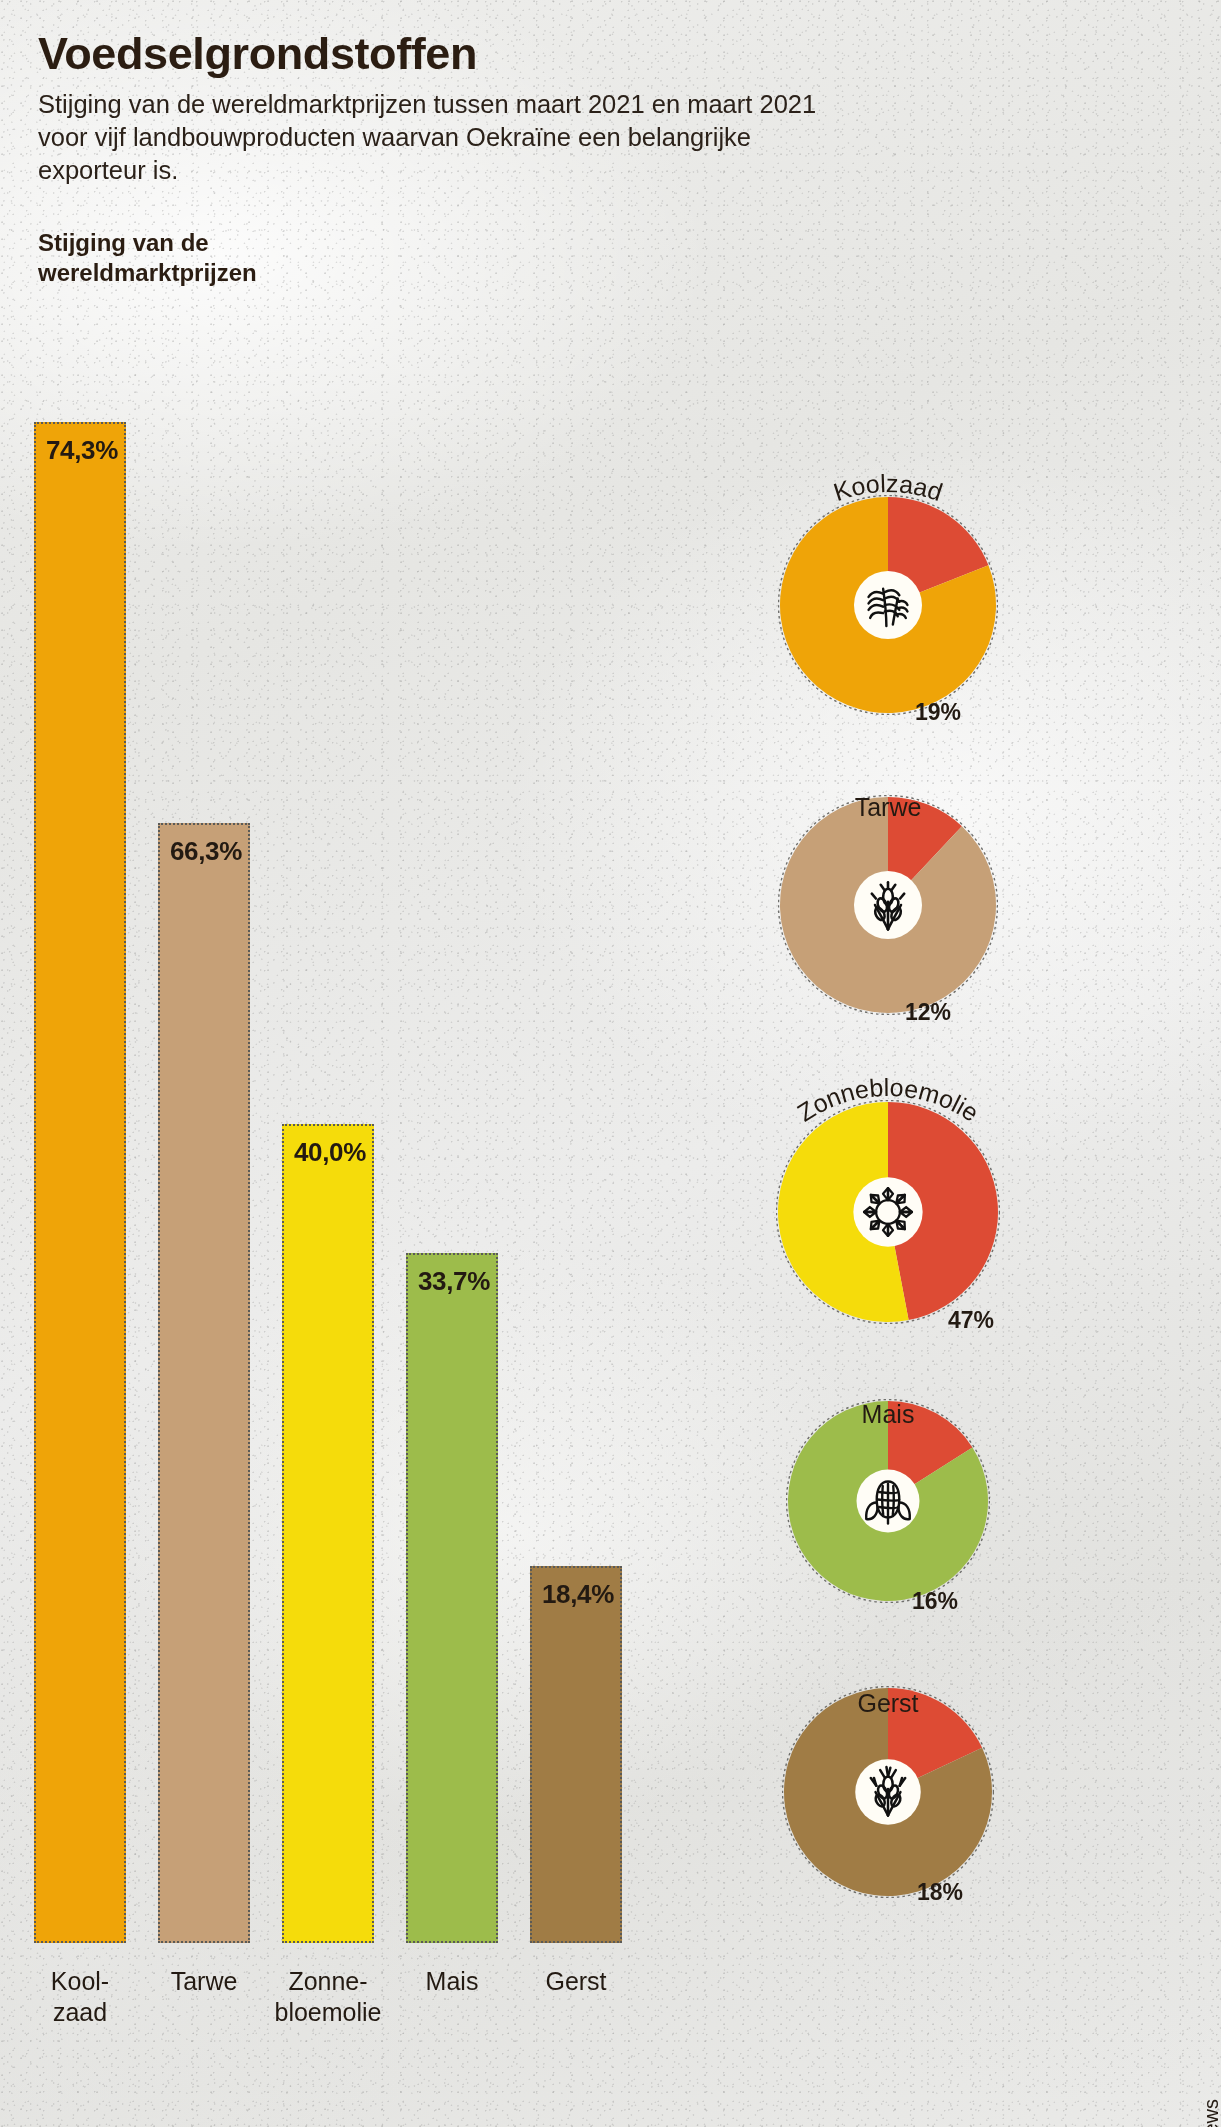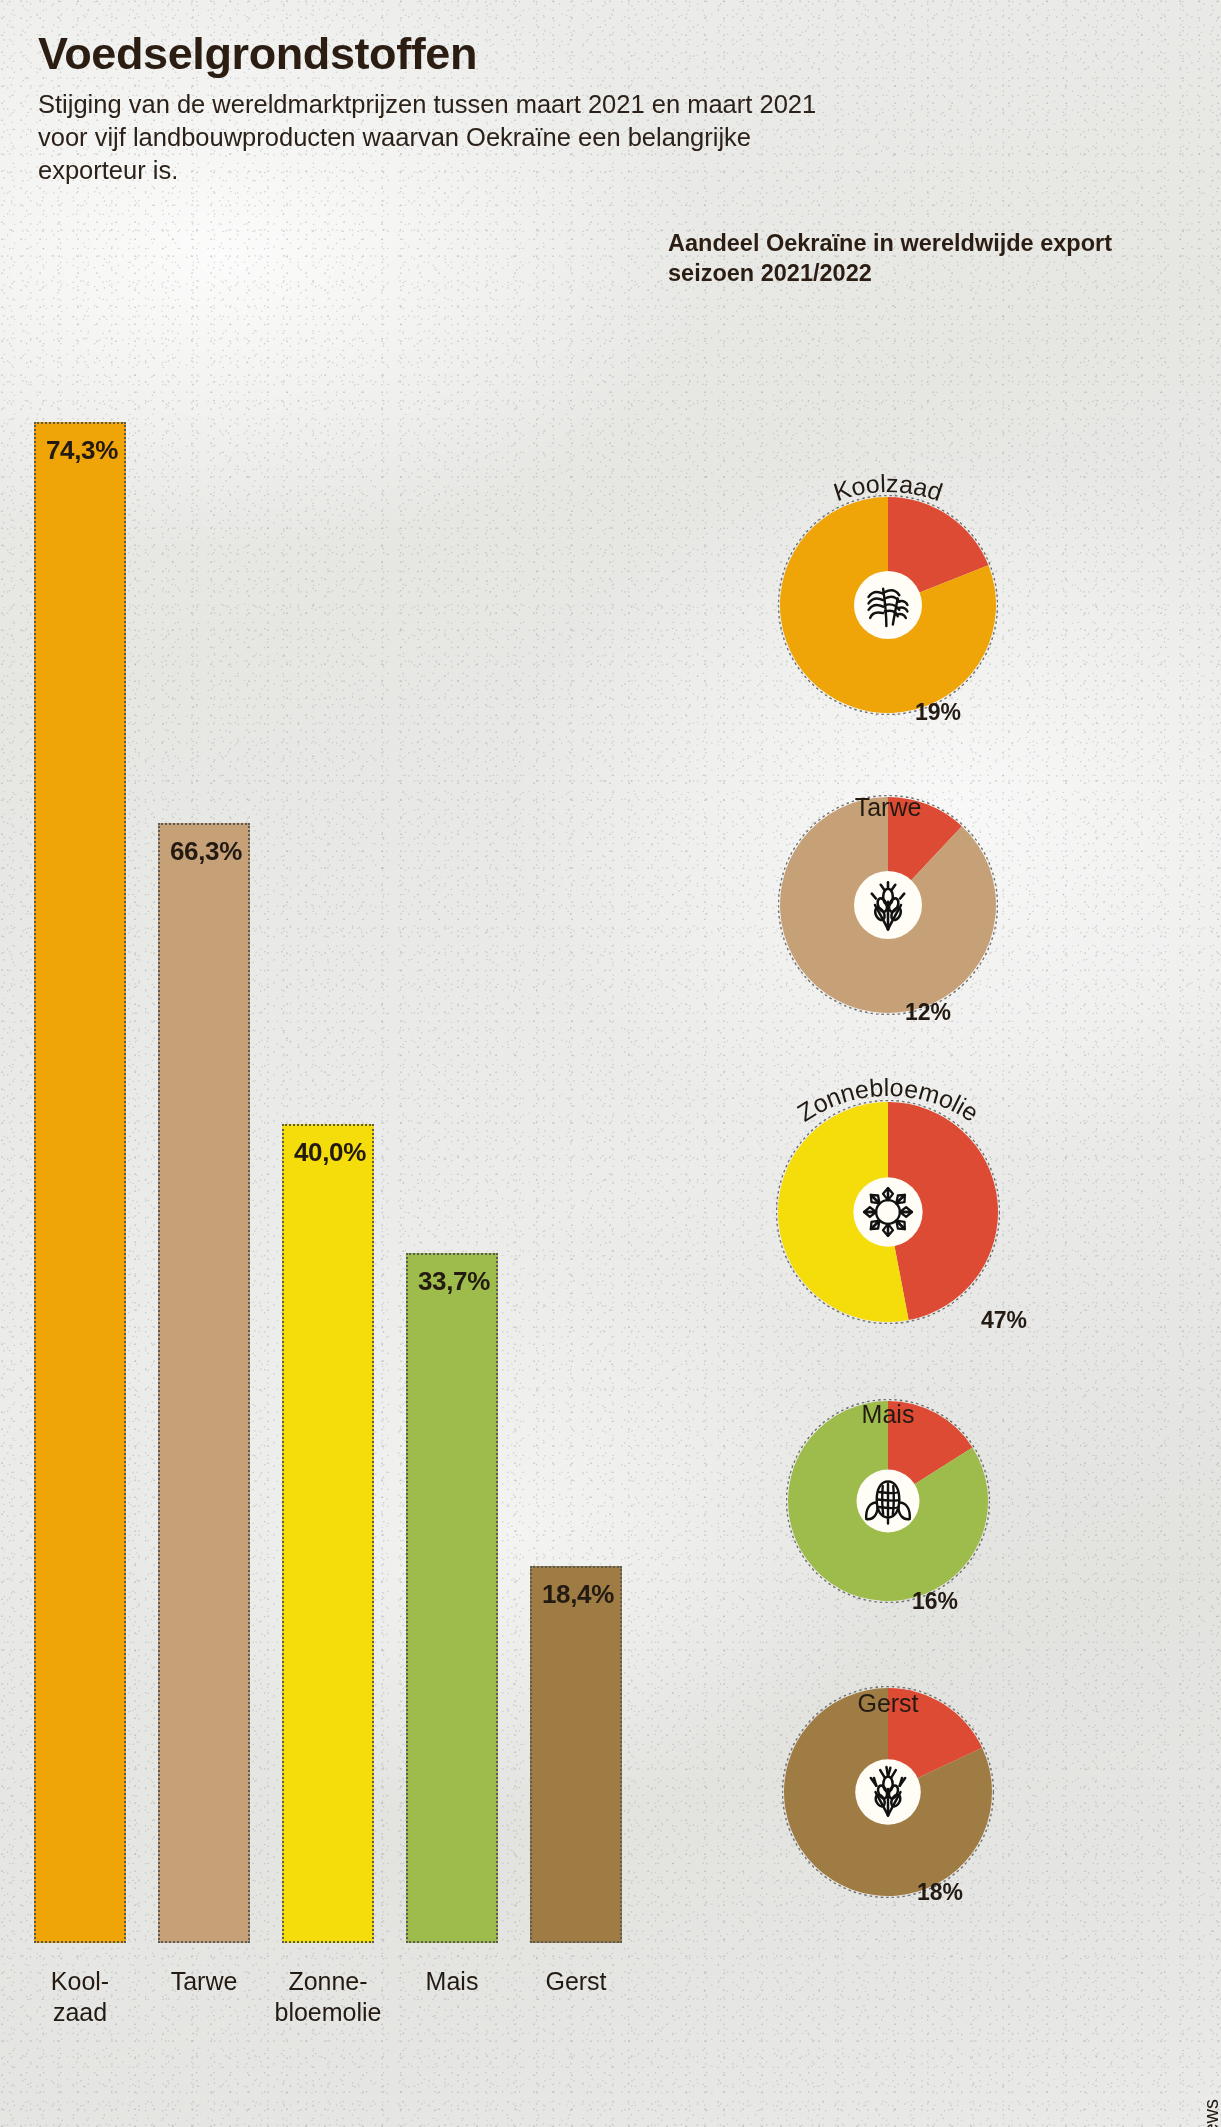--- a/index.html
+++ b/index.html
@@ -169,21 +169,21 @@
 </style>
 </head>
 <body>
 
 <div id="page">
   <div id="grain"></div>
 
   <div class="txt" id="title">Voedselgrondstoffen</div>
   <div class="txt" id="subtitle">Stijging van de wereldmarktprijzen tussen maart 2021 en maart 2021 voor vijf landbouwproducten waarvan Oekraïne een belangrijke exporteur is.</div>
 
-  <div class="txt" id="right-head">Aandeel Oekraïne in wereldwijde export seizoen 2021/2022</div>
+  <div class="txt" id="left-head">Stijging van de wereldmarktprijzen</div>
 
   <div id="bars">
       <div class="bar-slot" style="left: 0px;">
         <div class="bar" style="height: 1521px; background: rgb(239, 164, 8);">
           <div class="bar-label">74,3%</div>
         </div>
       </div>
       <div class="bar-slot" style="left: 124px;">
         <div class="bar" style="height: 1120px; background: rgb(198, 160, 119);">
           <div class="bar-label">66,3%</div>
@@ -309,21 +309,21 @@
         </g>
       </g>
           </g>
         </svg></div>
       <svg width="340" height="120" style="position: absolute; left: 718px; top: 1078px;">
         <defs>
           <path id="arc2" d="M 26 162 A 144 144 0 0 1 314 162" fill="none"></path>
         </defs>
         <text font-family="Liberation Sans, sans-serif" font-size="25" fill="#231a12"><textPath href="#arc2" startOffset="50%" text-anchor="middle">Zonnebloemolie</textPath></text>
       </svg>
-      <div class="pie-pct" style="left: 981px; top: 1307px;">47%</div>
+      <div class="pie-pct" style="left: 948px; top: 1307px;">47%</div>
       <div class="pie-wrap" style="left: 786px; top: 1399px; width: 204px; height: 204px;"><svg width="204" height="204" viewBox="0 0 204 204">
           <circle cx="102" cy="102" r="101.5" fill="none" stroke="#6f6f6c" stroke-width="1.4" stroke-dasharray="2.5 3"></circle>
           <path d="M 102 102 L 102 2 A 100 100 0 0 1 186.43 48.42 Z" fill="#DD4B34"></path>
           <path d="M 102 102 L 186.43 48.42 A 100 100 0 1 1 102 2 Z" fill="#9DBC4B"></path>
           <circle cx="102" cy="102" r="31.5" fill="#fffdf6"></circle>
           <g transform="translate(70.5,70.5) scale(1.5)">
             <g stroke="#111" stroke-width="1.6" fill="none" stroke-linecap="round" stroke-linejoin="round">
         <path d="M21 8 C26 8 28.5 13 28.5 20 C28.5 27 26 32 21 32 C16 32 13.5 27 13.5 20 C13.5 13 16 8 21 8 Z"></path>
         <path d="M17.5 11 C17 17 17 24 17.8 30"></path>
               <path d="M21 9.5 C21 16 21 25 21 31.5"></path>

